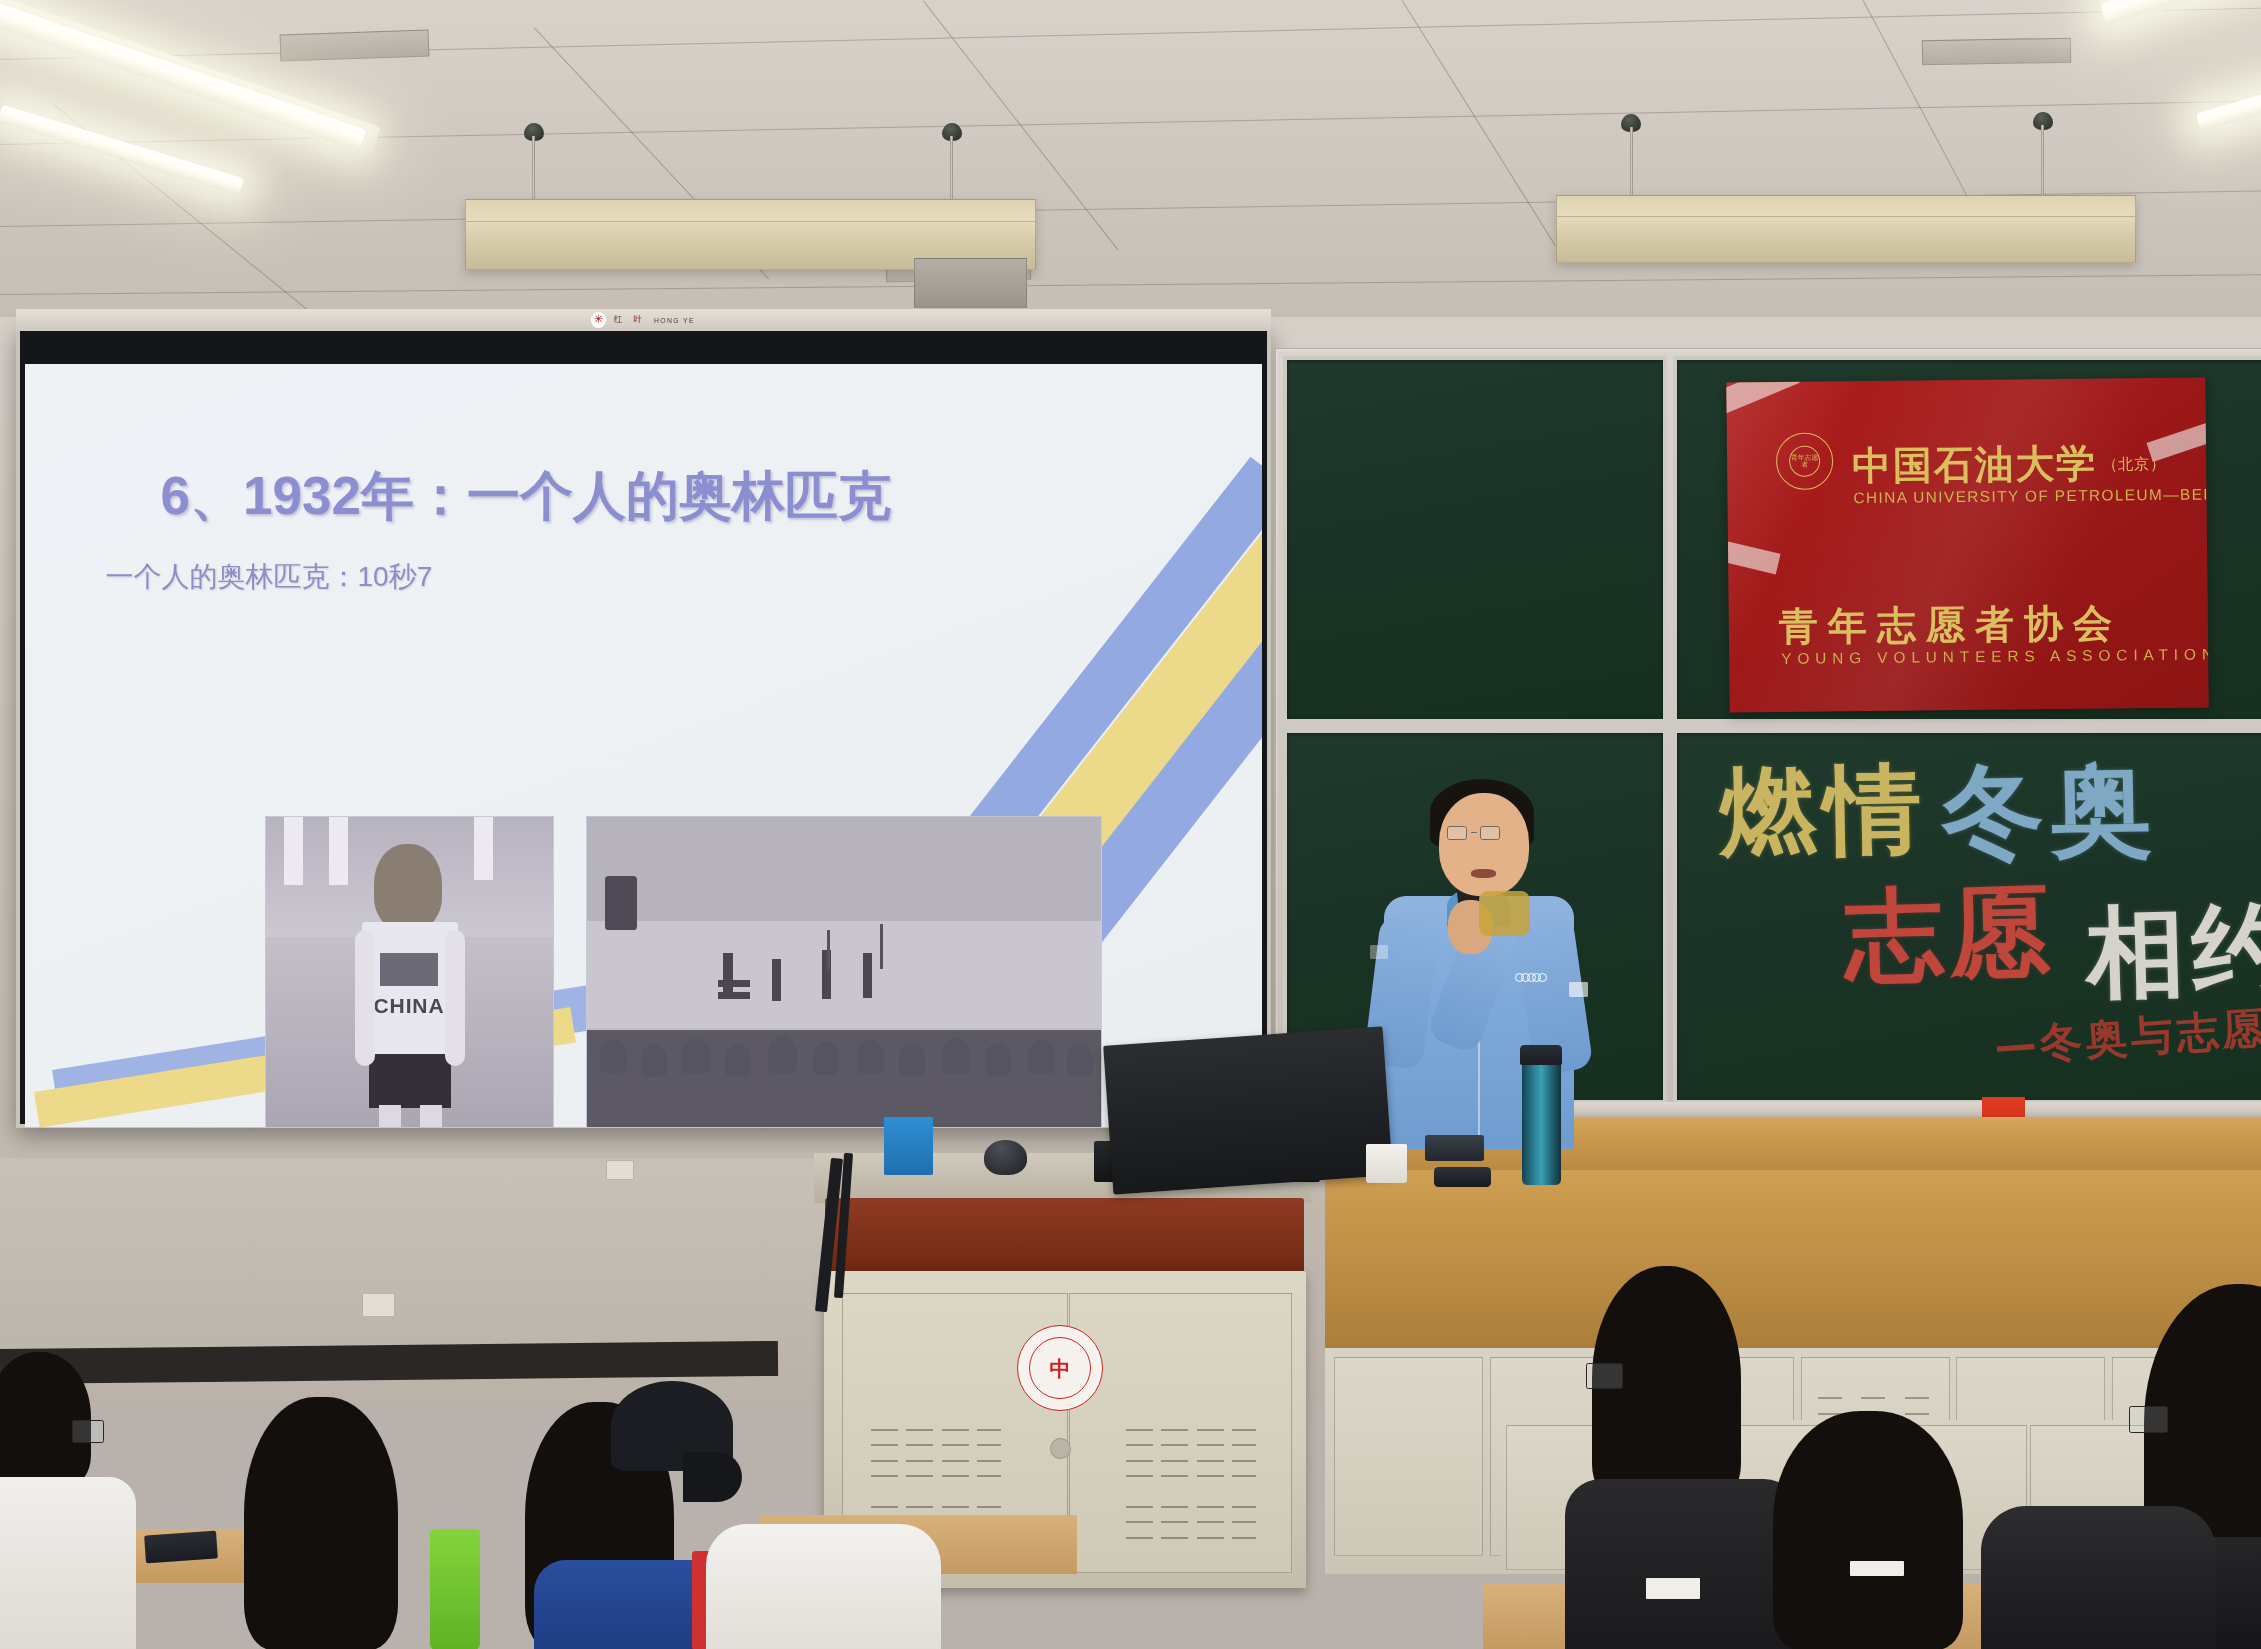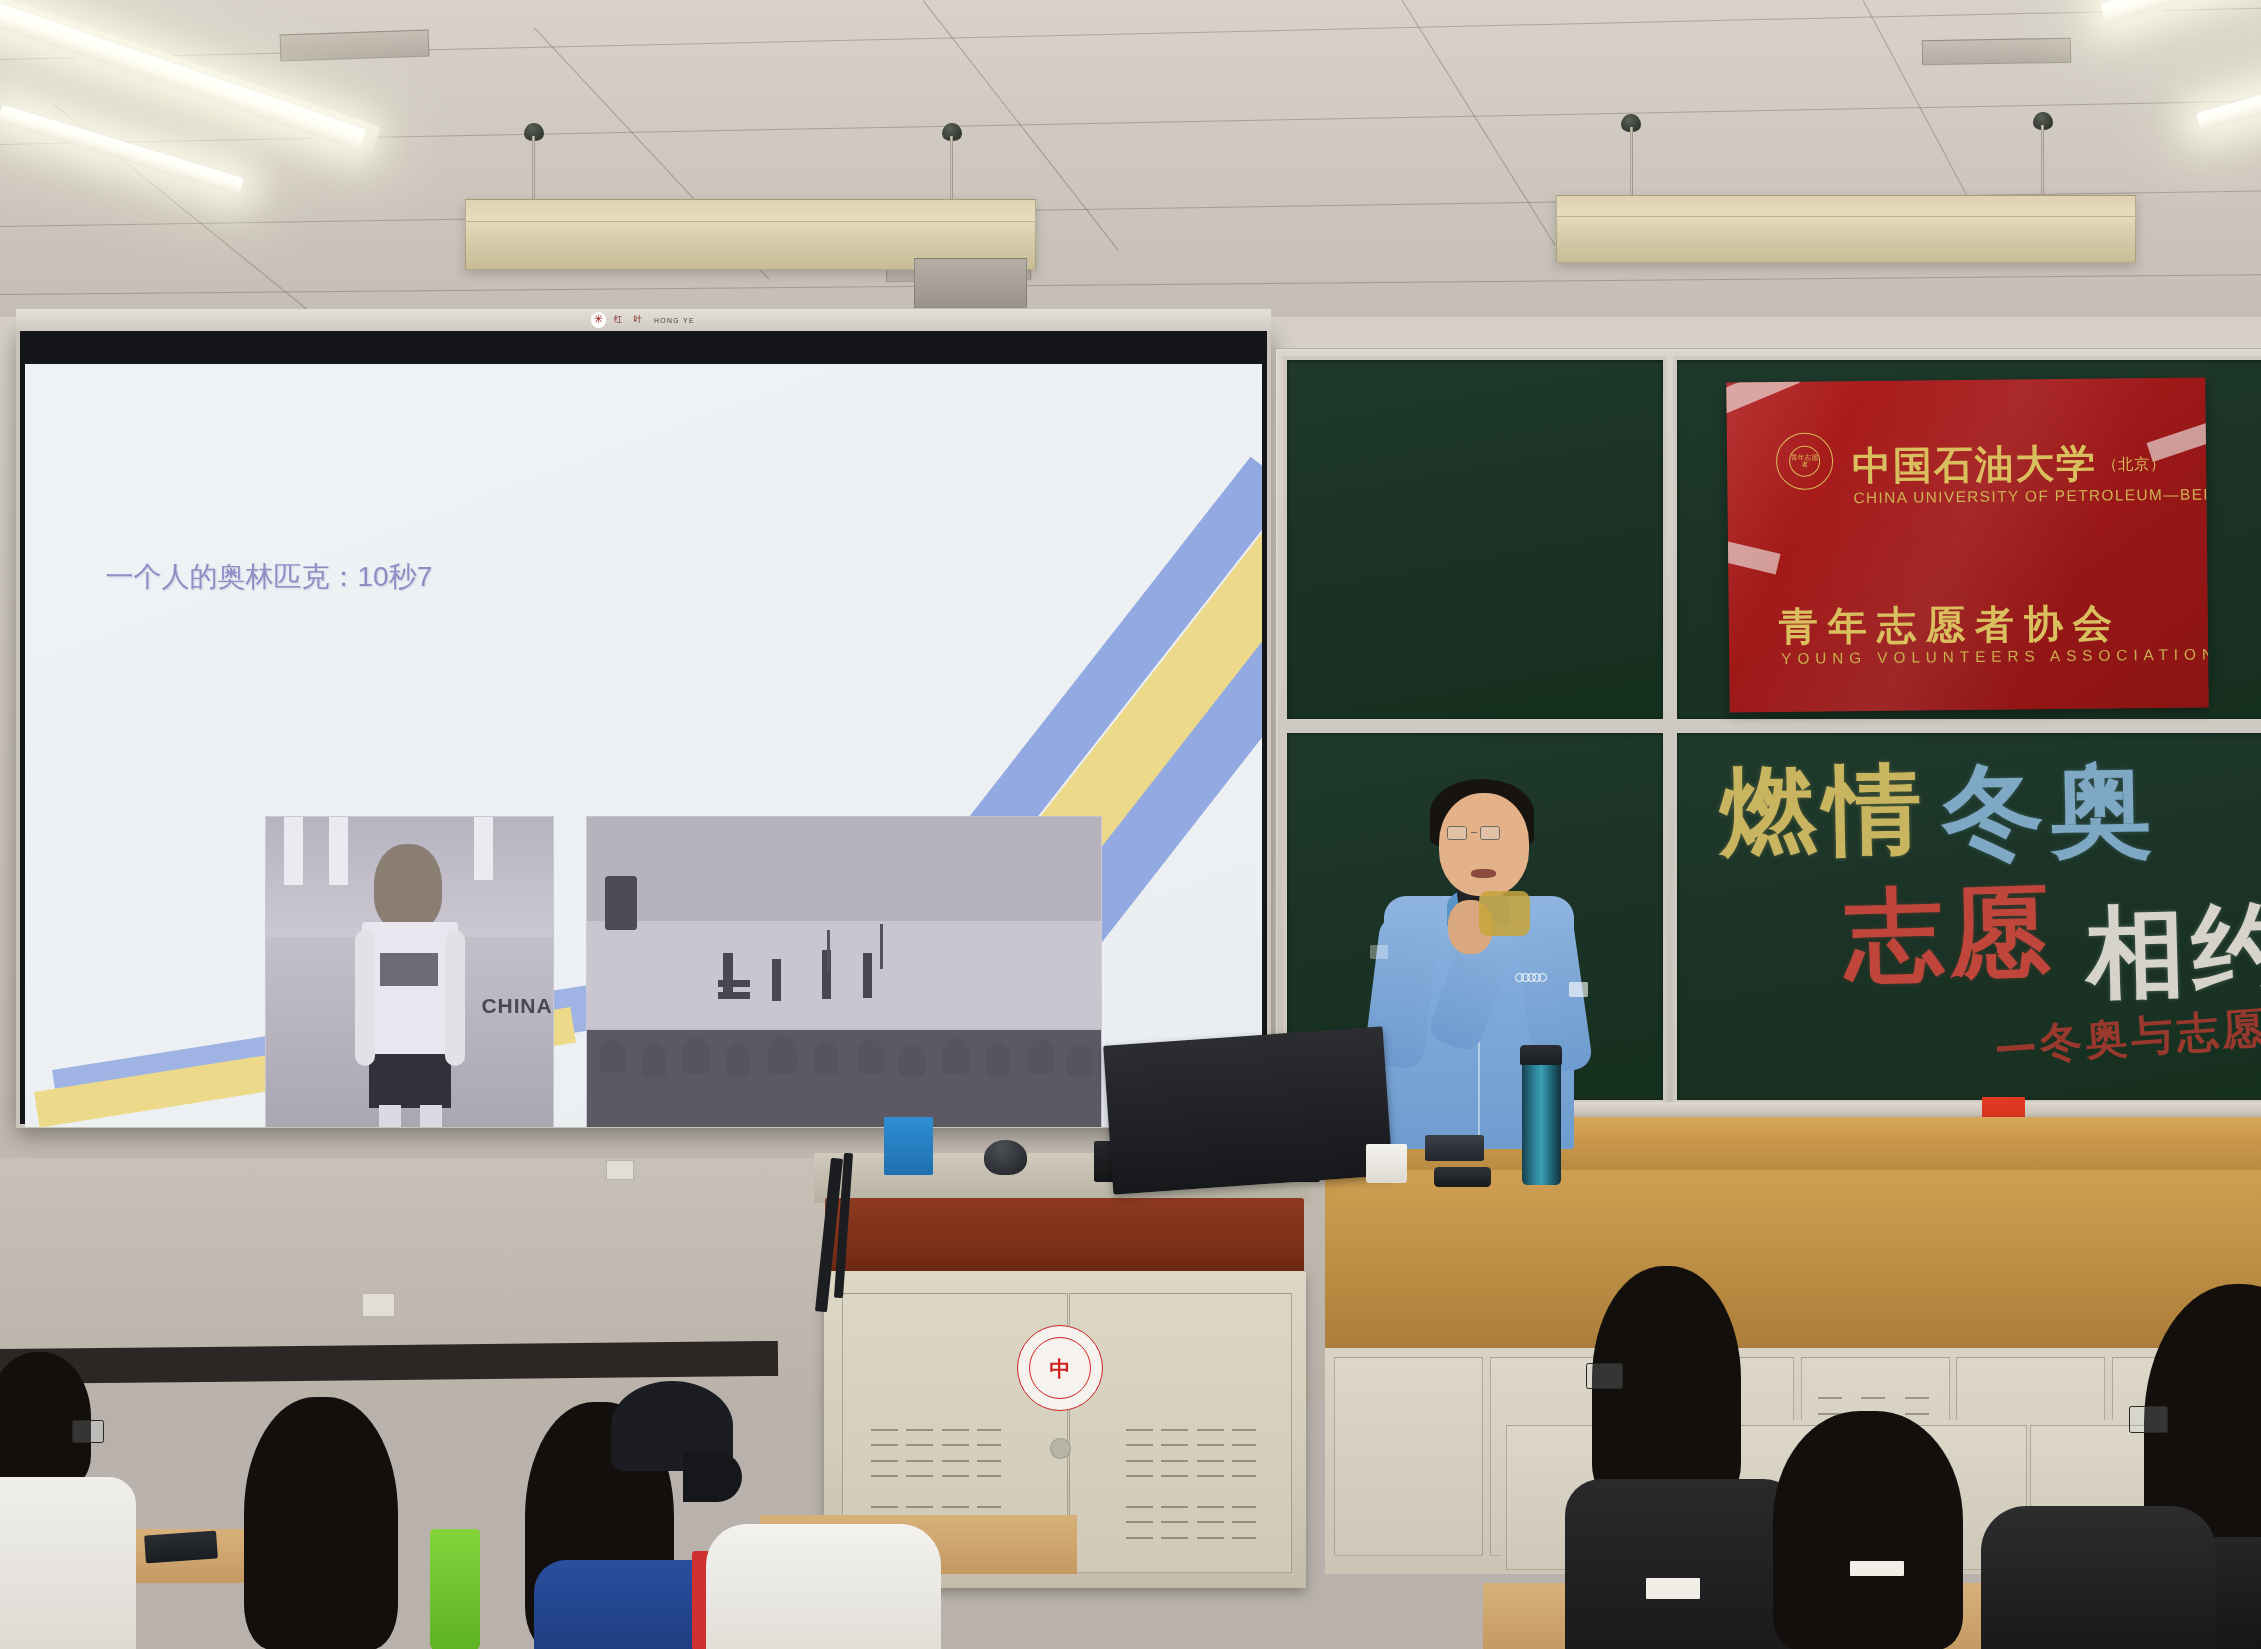--- a/index.html
+++ b/index.html
@@ -144,21 +144,21 @@
   .photoB { background: linear-gradient(180deg,#c6c4ce 0%,#cecbd4 50%,#a6a3af 100%); }
   .ph-runner {
     position: absolute;
     background: #8d8a96; border-radius: 46% 46% 38% 38%;
   }
   .ph-vest {
     position: absolute; background: #e8e6ee; border-radius: 3.6px;
   }
   .ph-vest-label {
     position: absolute; color: #4b4854; font-weight: bold;
-    letter-spacing: 0.9px; text-align: right; width: 100%;
+    letter-spacing: 0.9px; text-align: center; width: 100%;
   }
   .ph-flag {
     position: absolute; background: #6a6776;
   }
   .ph-fig { position: absolute; background: #5d5a68; }
   .ph-crowd { position: absolute; }
   .ph-crowd i {
     position: absolute; display: block; background: #575462;
     border-radius: 50% 50% 20% 20%;
   }
@@ -535,20 +535,21 @@
            background:radial-gradient(ellipse at 60% 70%, rgba(160,190,230,.0) 62%, rgba(160,190,230,.45) 64%, rgba(160,190,230,.0) 73%);"></div>
       <div class="sw" style="left:-407px;top:-443px;width:1266px;height:769px;
            background:radial-gradient(ellipse at 60% 70%, rgba(200,218,240,.0) 66%, rgba(200,218,240,.55) 69%, rgba(200,218,240,.0) 78%);"></div>
 
       <div class="ribbon" style="left:669px;top:805px;width:904px;height:54px;background:#93a9e2;transform:rotate(-52deg);"></div>
       <div class="ribbon" style="left:733px;top:814px;width:904px;height:68px;background:#ecd98a;transform:rotate(-52deg);"></div>
       <div class="ribbon" style="left:814px;top:819px;width:904px;height:59px;background:#93a9e2;transform:rotate(-52deg);"></div>
       <div class="ribbon" style="left:27px;top:706px;width:678px;height:45px;background:#9fb3e4;transform:rotate(-9deg);"></div>
       <div class="ribbon" style="left:9px;top:728px;width:543px;height:36px;background:#ecd98a;transform:rotate(-9deg);"></div>
 
+      <div class="slide-title" style="left:136px;top:97px;font-size:53px;">6、1932年：一个人的奥林匹克</div>
 
       <div class="slide-line" style="left:81px;top:194px;font-size:28px;">一个人的奥林匹克：10秒7</div>
 
 
 
       <div class="photo photoA" style="left:240px;top:452px;width:289px;height:317px;">
         <div class="ph-sky" style="left:0;top:0;width:100%;height:38%;
              background:linear-gradient(180deg,#b7b4c0,#cbc8d2);"></div>
         <div class="ph-ground" style="left:0;top:38%;width:100%;height:62%;
              background:linear-gradient(180deg,#c3c0ca,#a9a6b2);"></div>

